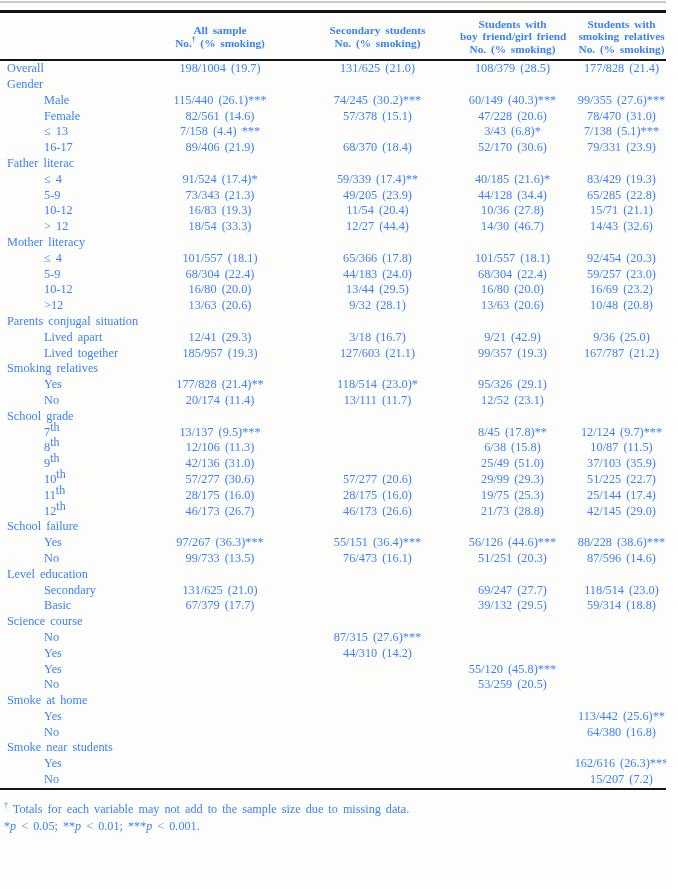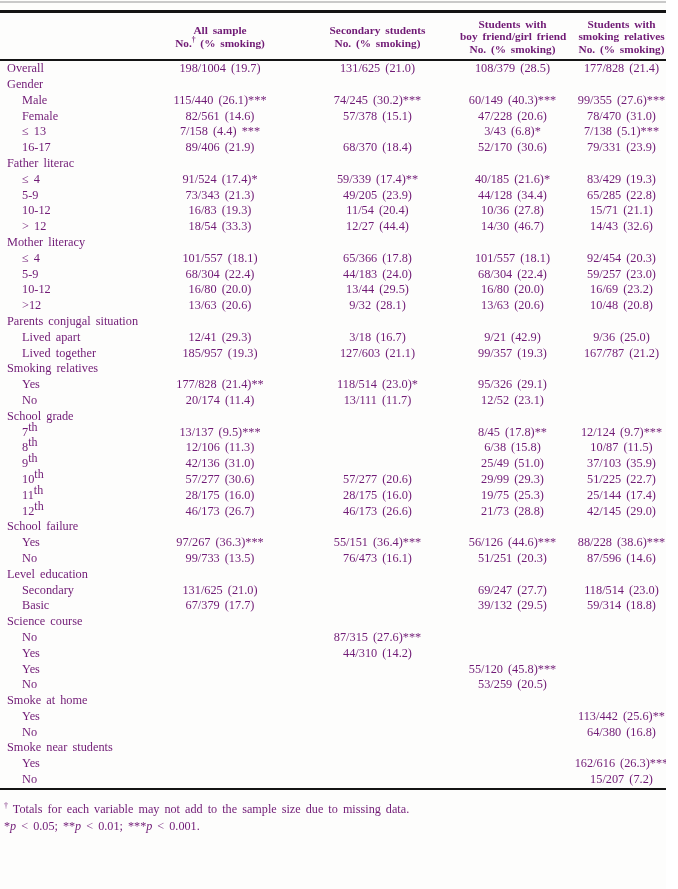--- a/index.html
+++ b/index.html
@@ -1,21 +1,21 @@
 <!DOCTYPE html>
 <html><head>
 <meta charset="utf-8">
 <style>
   html,body{margin:0;padding:0;background:#ffffff;}
   .page{
     position:relative;
     width:666px;height:889px;
     background:#fdfdfc;
     font-family:"Liberation Serif","DejaVu Serif",serif;
-    color:#701a75;
+    color:#3b82f6;
     overflow:hidden;
     box-sizing:border-box;
   }
   .scan-top{height:2px;background:#c9c9c9;margin-top:1px;}
   table.stats-table{
     border-collapse:collapse;
     table-layout:fixed;
     width:678px;
     margin-top:7px;
     border-top:3px solid #141414;
@@ -37,21 +37,21 @@
   tbody td{
     font-size:12.3px;
     height:15.8px;
     line-height:15.8px;
     padding:0;
     text-align:center;
     white-space:nowrap;
     overflow:visible;
   }
   tbody td.label{text-align:left;padding-left:7px;margin-left:19px;}
-  tbody td.label.sub{padding-left:22px;}
+  tbody td.label.sub{padding-left:44px;}
   tbody td.label sup{font-size:12px;line-height:0;}
   .footnotes{
     margin-top:11px;
     padding-left:4px;
     font-size:12.2px;
     line-height:16.8px;
     word-spacing:2px;
   }
   .footnotes sup{font-size:8px;line-height:0;}
   .footnotes i{font-style:italic;}

